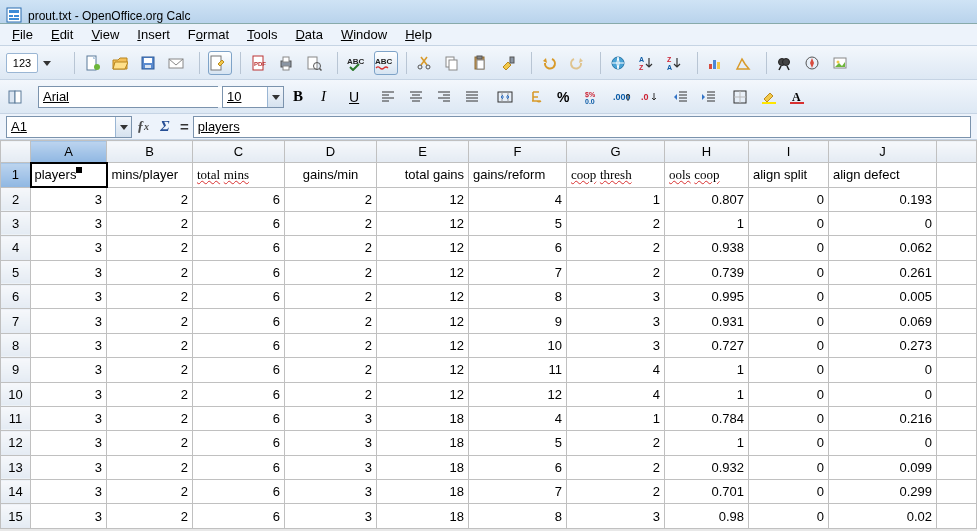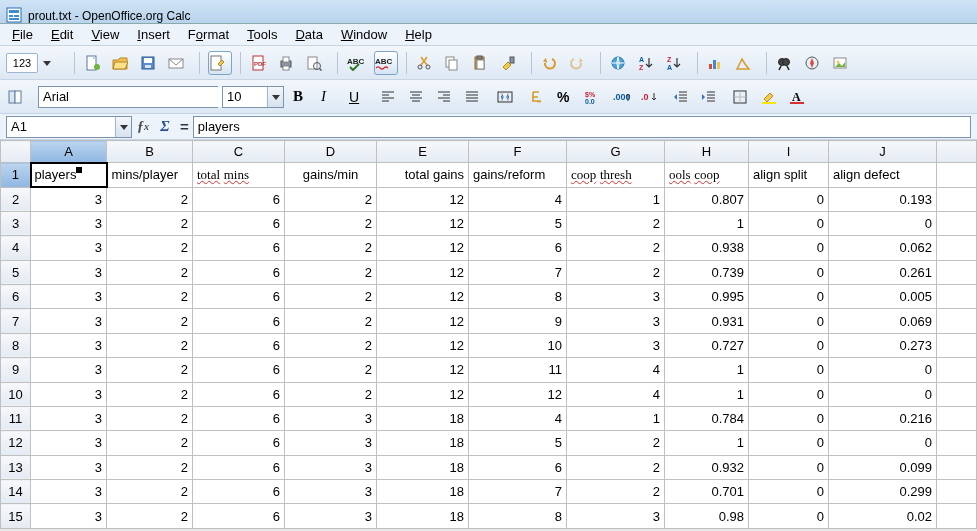--- a/index.html
+++ b/index.html
@@ -9,21 +9,21 @@
   .titlebar .title { font-size: 12px; color: #000; }
   .menubar { display: flex; align-items: center; height: 22px; background: #edf3fb; padding: 8px 4px; gap: 2px; border-bottom: 1px solid #c6d4e4; }
   .menubar .menu-item { padding: 2px 8px; font-size: 13px; cursor: default; }
   .menubar .menu-item .ul { text-decoration: underline; }
   .toolbar { display: flex; align-items: center; height: 34px; background: linear-gradient(#f3f7fc,#dde8f4); padding: 2px 6px; gap: 4px; border-bottom: 1px solid #c6d4e4; }
   .toolbar .sep { width: 1px; height: 22px; background: #b8c5d4; margin: 0 4px; }
   .toolbar .btn, .formatbar .btn { width: 24px; height: 24px; display: inline-flex; align-items: center; justify-content: flex-start; border: 1px solid transparent; border-radius: 3px; cursor: default;}
   .toolbar .btn.active { border: 1px solid #7ea3c8; background: linear-gradient(#fff,#d6e4f2); }
   .small-box { width:32px; height:20px; border:1px solid #9ab6d4; background:#fff; font-size:11px; display:flex; align-items:center; justify-content:center; border-radius:2px;}
   .formatbar { display: flex; align-items: center; height: 34px; background: linear-gradient(#f3f7fc,#dde8f4); padding: 2px 6px; gap: 4px; border-bottom: 1px solid #c6d4e4; }
-  .combo { display:flex; align-items:center; border:1px solid #7b93ad; background:#fff; height:22px;}
+  .combo { display:flex; align-items:center; border:1px solid #7b93ad; background:#fff; height:22px;text-decoration:underline;}
   .combo input { border:none; outline:none; font-size:13px; padding:0 4px; height:20px; }
   .combo .drop { width:16px; height:20px; display:flex; align-items:center; justify-content:center; background:linear-gradient(#f4f7fb,#d6e2ef); border-left:1px solid #9ab6d4;}
   .drop svg { pointer-events:none; }
   .formulabar { display:flex; align-items:center; height:26px; background:#edf3fb; padding:2px 6px; border-bottom:1px solid #c6d4e4;}
   .formulabar .name-box { width:126px; }
   .formulabar .name-box input { width:108px; }
   .formulabar .fx { width:22px; height:22px; display:inline-flex; align-items:center; justify-content:center; font-style:italic; font-weight:bold; color:#4a4a4a; font-family: "Times New Roman", serif; font-size:14px;}
   .formulabar .sigma { font-family: "Times New Roman", serif; font-size:15px; font-weight:bold; color:#274f95;}
   .formulabar .eq { font-size:15px; font-weight:bold; color:#333; padding:0 4px;}
   .formulabar .formula-input { flex:1; }

